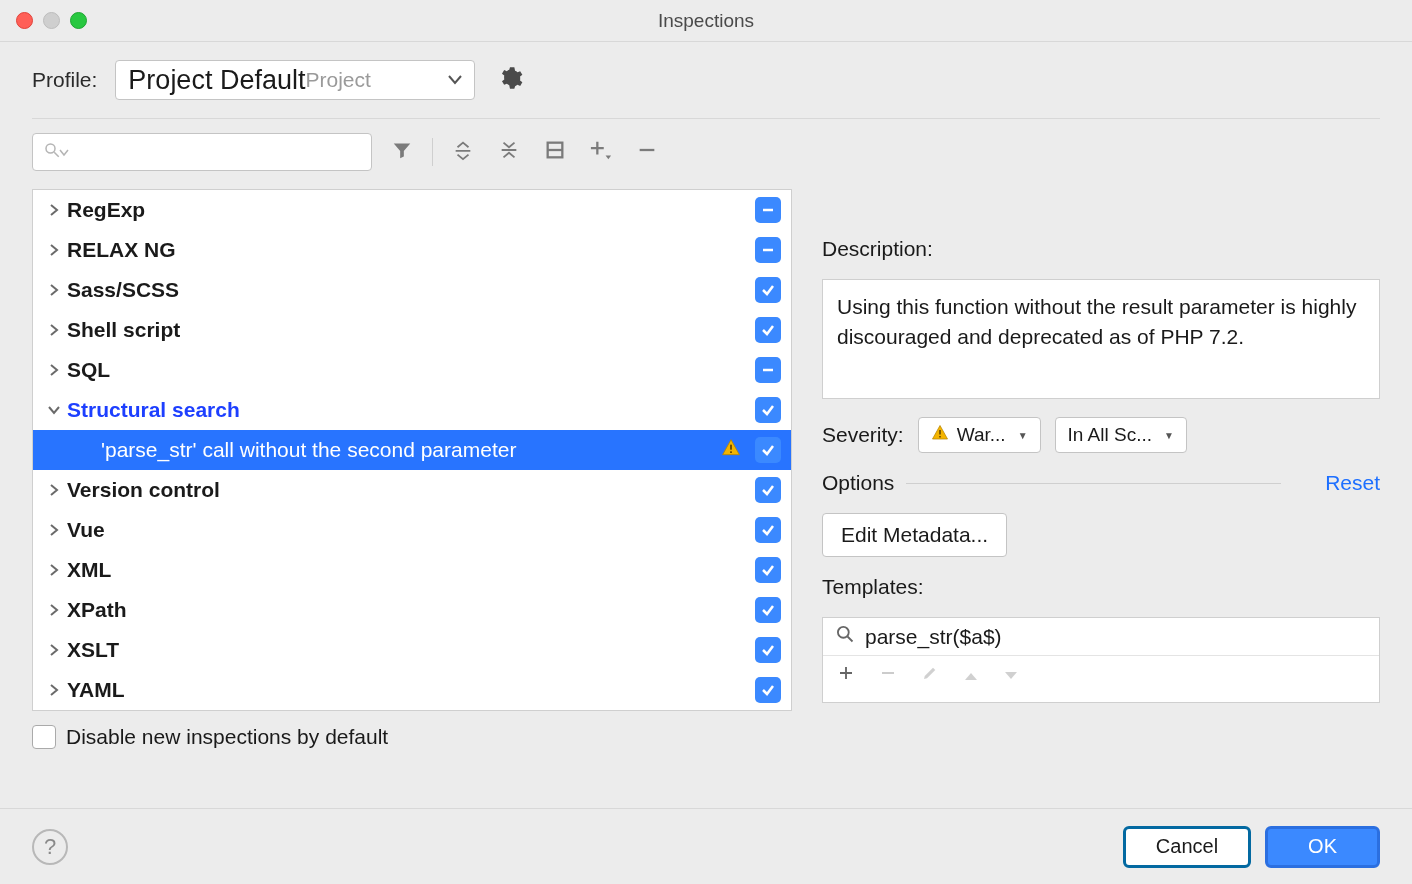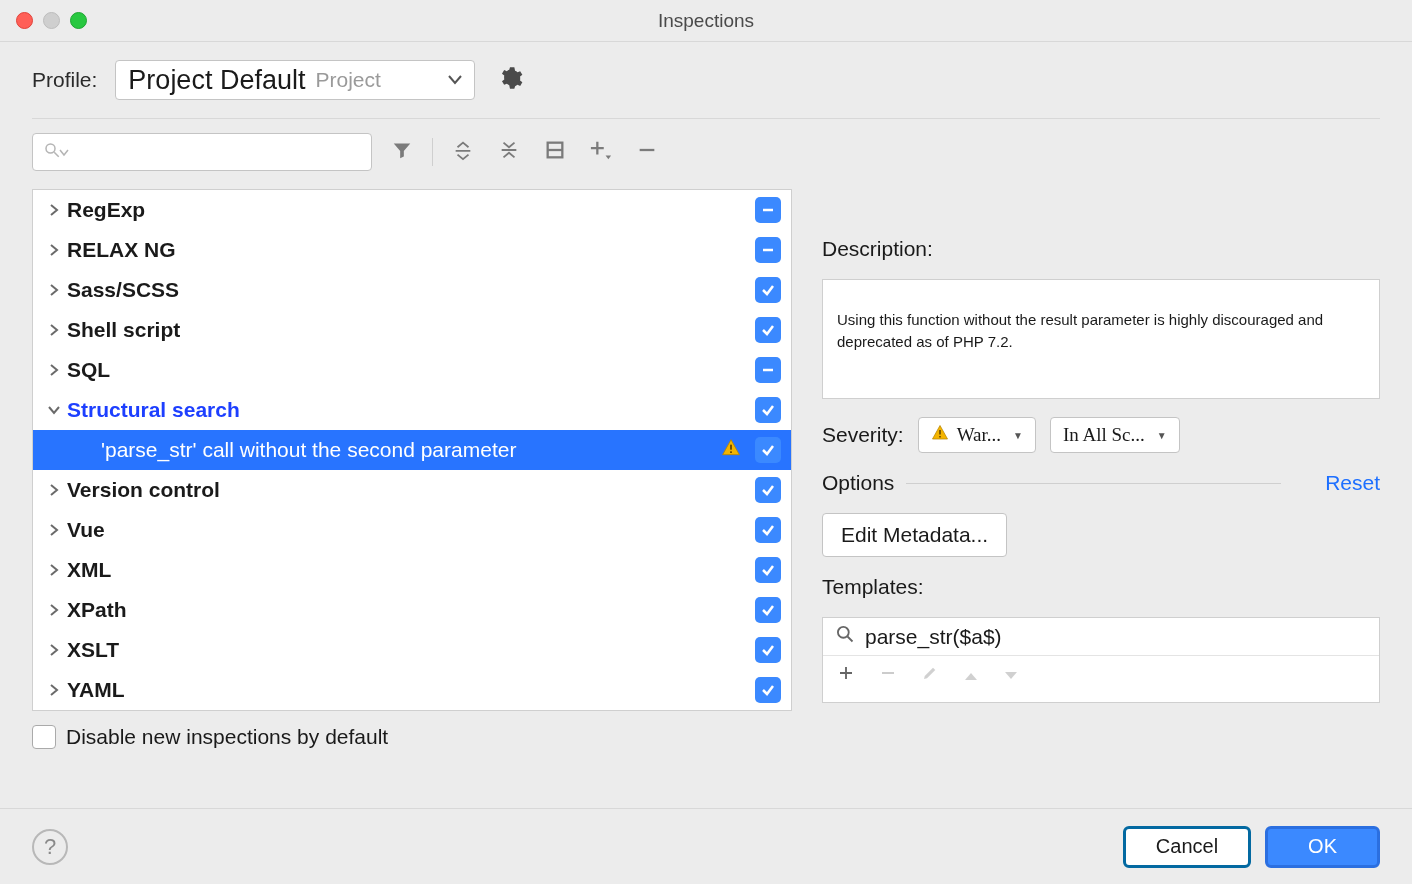--- a/index.html
+++ b/index.html
@@ -45,21 +45,21 @@
     display: flex;
     align-items: center;
     border: 1px solid #c4c4c4;
     background: #fff;
     border-radius: 4px;
     height: 40px;
     padding: 0 12px;
     min-width: 360px;
   }
   .profile-select .main { font-size: 27px; }
-  .profile-select .sec { font-size: 21px; color: #9a9a9a; margin-left: 10px; flex: 1; }
+  .profile-select .sec { font-size: 21px; color: #9a9a9a; margin-left: 0; flex: 1; }
   .profile-select .chev { margin-left: 8px; }
   .gear-btn { width: 34px; height: 34px; display: flex; align-items: center; justify-content: center; }
 
   
   .toolbar-row {
     display: flex;
     align-items: center;
     gap: 14px;
     margin-top: 14px;
     margin-bottom: 8px;
@@ -142,42 +142,41 @@
     flex: 1;
     display: flex;
     flex-direction: column;
     gap: 18px;
     padding-top: 2px;
   }
   .section-label { font-size: 21px; }
   .desc-box {
     border: 1px solid #cfcfcf;
     background: #fff;
-    padding: 29px 14px;
-    font-size: 15px;
+    padding: 12px 14px;
+    font-size: 21px;
     line-height: 1.45;
     min-height: 120px;
   }
   .severity-row {
     display: flex;
     align-items: center;
     gap: 14px;
   }
   .sev-btn {
     border: 1px solid #c4c4c4;
     background: #fff;
     border-radius: 4px;
     height: 36px;
     padding: 0 12px;
     display: flex;
     align-items: center;
     gap: 8px;
     font-size: 19px;
     min-width: 110px;
-    font-family: Liberation Serif, serif;
   }
   .sev-btn .dd { font-size: 10px; color: #555; margin-left: 4px; }
 
   .options-head {
     display: flex;
     align-items: center;
     gap: 12px;
   }
   .options-head .line { flex: 1; height: 1px; background: #cfcfcf; }
   .options-head .reset { color: #1d6fff; font-size: 21px; margin-left: 32px; }

